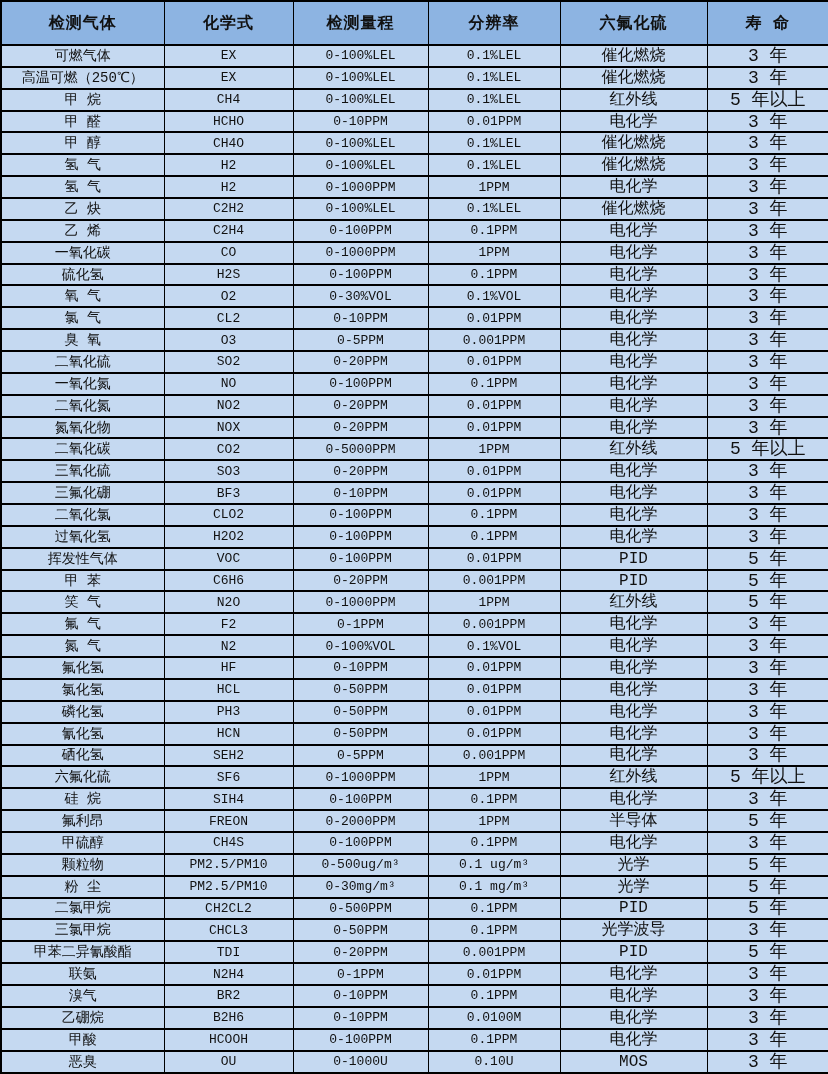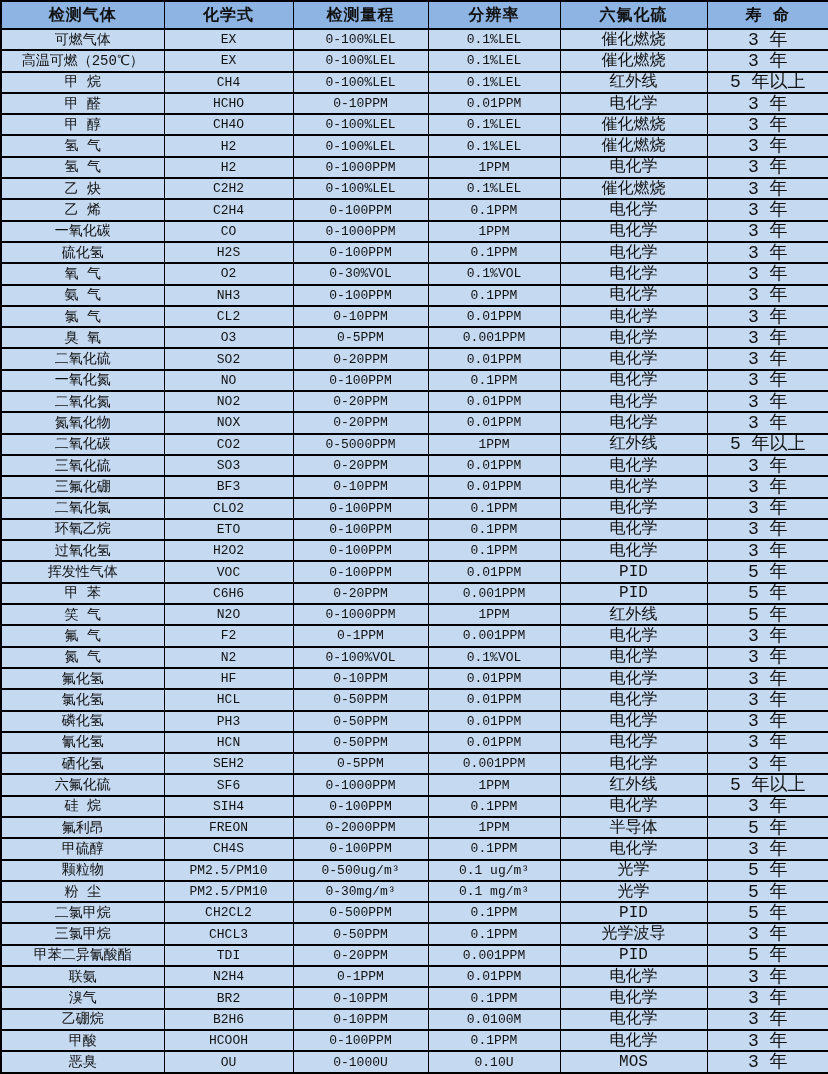--- a/index.html
+++ b/index.html
@@ -23,21 +23,21 @@
   .spec-table col.c-formula{width:129px;}
   .spec-table col.c-range{width:135px;}
   .spec-table col.c-resolution{width:132px;}
   .spec-table col.c-principle{width:147px;}
   .spec-table col.c-lifespan{width:122px;}
   .spec-table th{
     background:var(--header-bg);
     font-weight:bold;
     font-size:16px;
     height:26px;
-    padding:0 2px;
+    padding:8px 2px;
     text-align:center;
     vertical-align:middle;
     border:1px solid var(--border-color);
     border-top-width:2px;
     border-bottom-width:2px;
     letter-spacing:1px;
     white-space:nowrap;
     overflow:hidden;
     margin-left:24px;
   }
@@ -170,28 +170,20 @@
       </tr>
       <tr>
         <td class="cell-gas">氧 气</td>
         <td class="cell-formula">O2</td>
         <td class="cell-range">0-30%VOL</td>
         <td class="cell-resolution">0.1%VOL</td>
         <td class="cell-principle">电化学</td>
         <td class="cell-lifespan">3 年</td>
       </tr>
       <tr>
-        <td class="cell-gas">氨 气</td>
-        <td class="cell-formula">NH3</td>
-        <td class="cell-range">0-100PPM</td>
-        <td class="cell-resolution">0.1PPM</td>
-        <td class="cell-principle">电化学</td>
-        <td class="cell-lifespan">3 年</td>
-      </tr>
-      <tr>
         <td class="cell-gas">氯 气</td>
         <td class="cell-formula">CL2</td>
         <td class="cell-range">0-10PPM</td>
         <td class="cell-resolution">0.01PPM</td>
         <td class="cell-principle">电化学</td>
         <td class="cell-lifespan">3 年</td>
       </tr>
       <tr>
         <td class="cell-gas">臭 氧</td>
         <td class="cell-formula">O3</td>
@@ -252,28 +244,20 @@
         <td class="cell-gas">三氟化硼</td>
         <td class="cell-formula">BF3</td>
         <td class="cell-range">0-10PPM</td>
         <td class="cell-resolution">0.01PPM</td>
         <td class="cell-principle">电化学</td>
         <td class="cell-lifespan">3 年</td>
       </tr>
       <tr>
         <td class="cell-gas">二氧化氯</td>
         <td class="cell-formula">CLO2</td>
-        <td class="cell-range">0-100PPM</td>
-        <td class="cell-resolution">0.1PPM</td>
-        <td class="cell-principle">电化学</td>
-        <td class="cell-lifespan">3 年</td>
-      </tr>
-      <tr>
-        <td class="cell-gas">环氧乙烷</td>
-        <td class="cell-formula">ETO</td>
         <td class="cell-range">0-100PPM</td>
         <td class="cell-resolution">0.1PPM</td>
         <td class="cell-principle">电化学</td>
         <td class="cell-lifespan">3 年</td>
       </tr>
       <tr>
         <td class="cell-gas">过氧化氢</td>
         <td class="cell-formula">H2O2</td>
         <td class="cell-range">0-100PPM</td>
         <td class="cell-resolution">0.1PPM</td>

